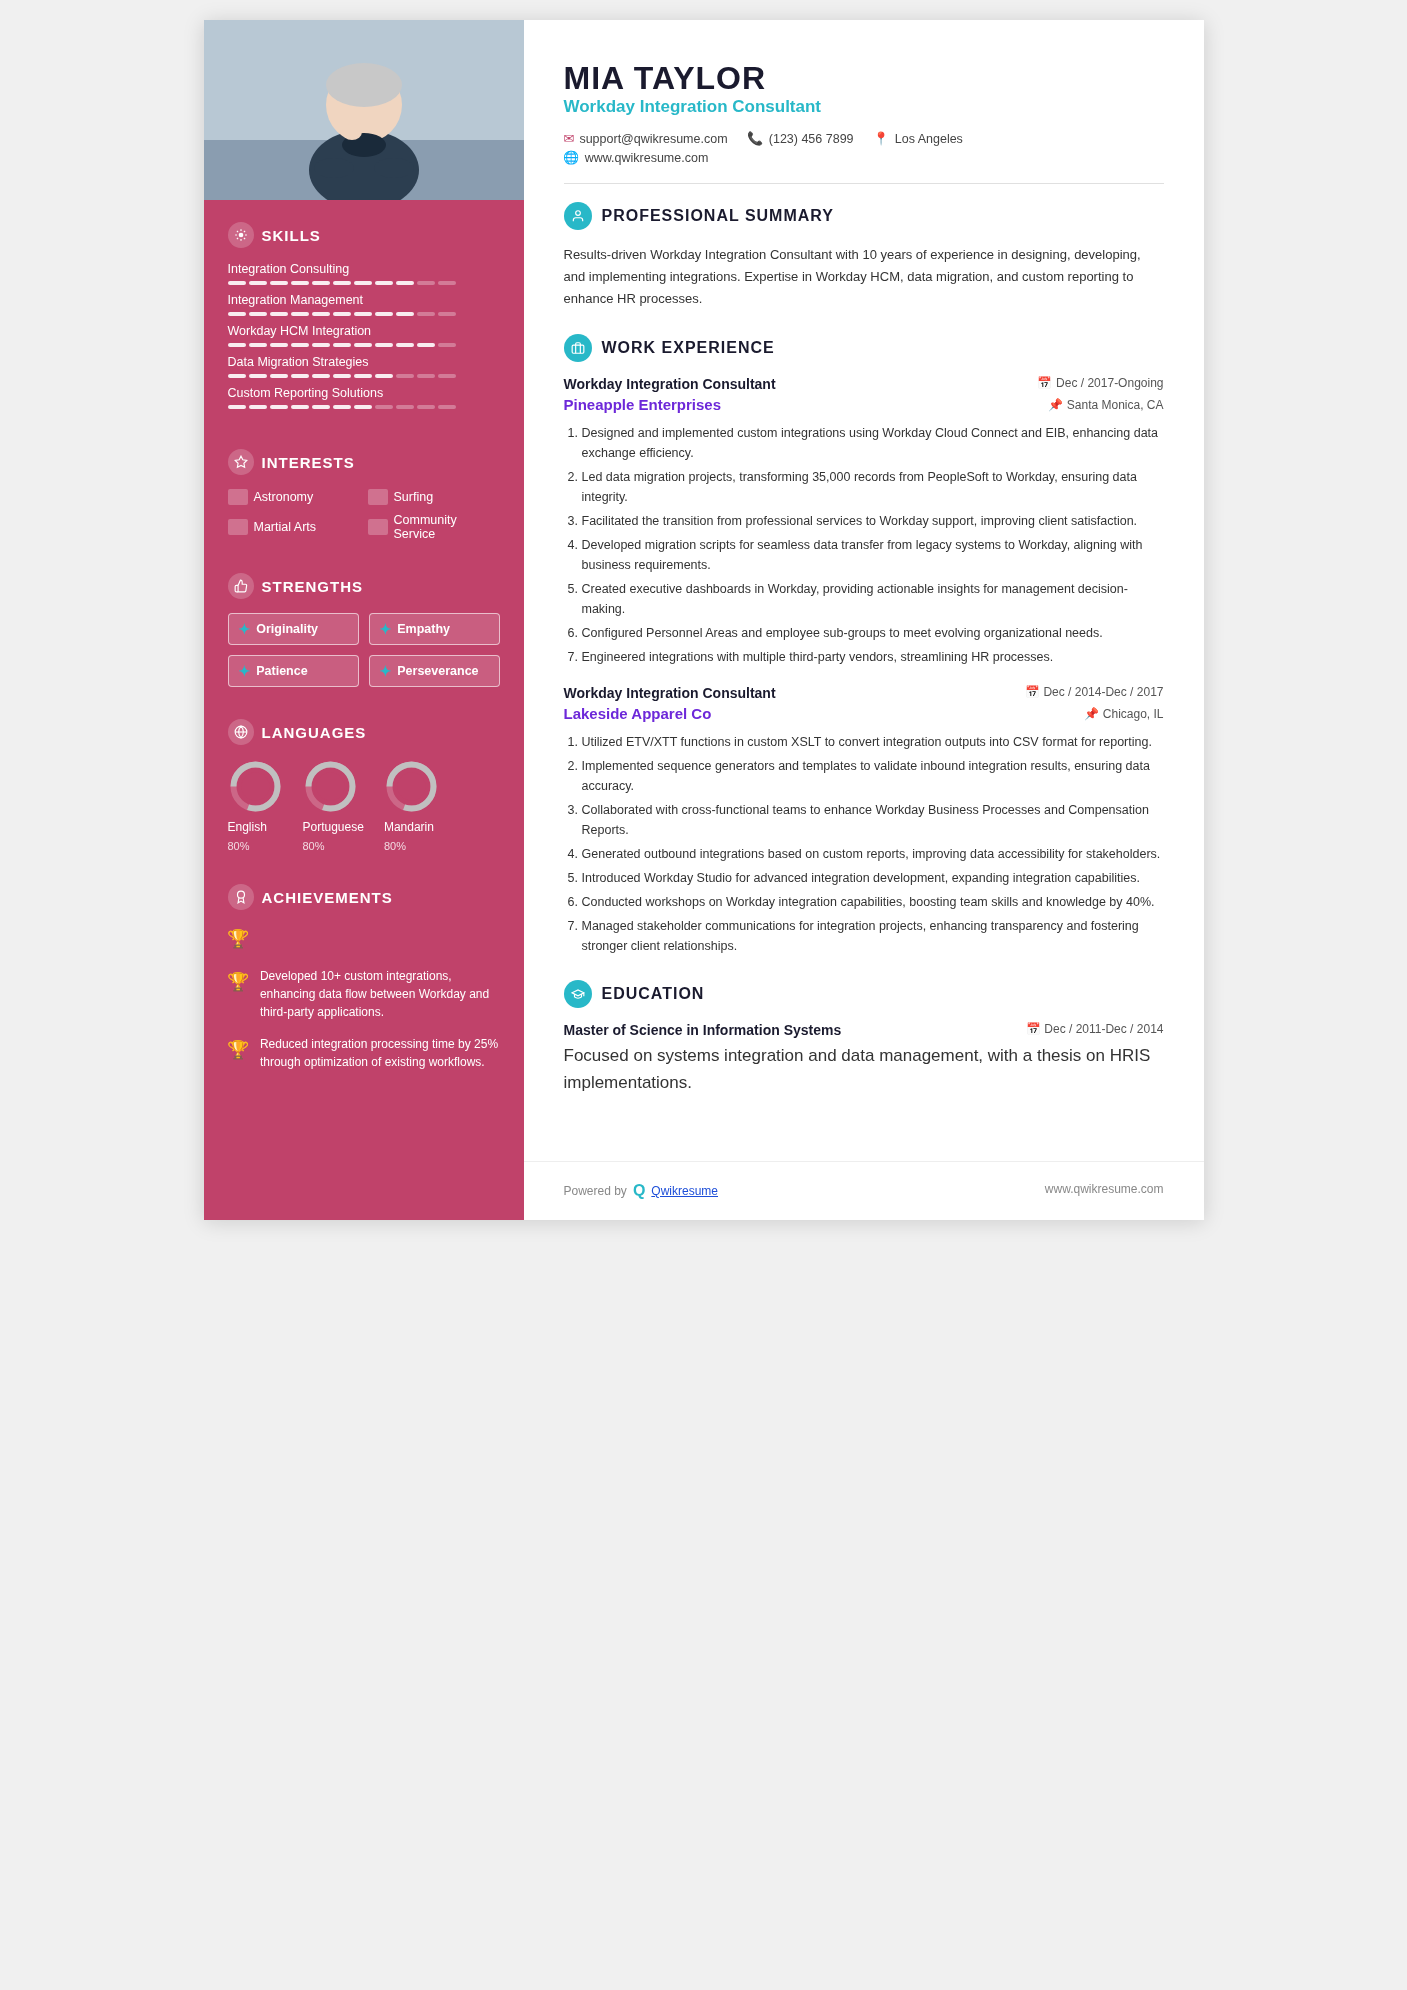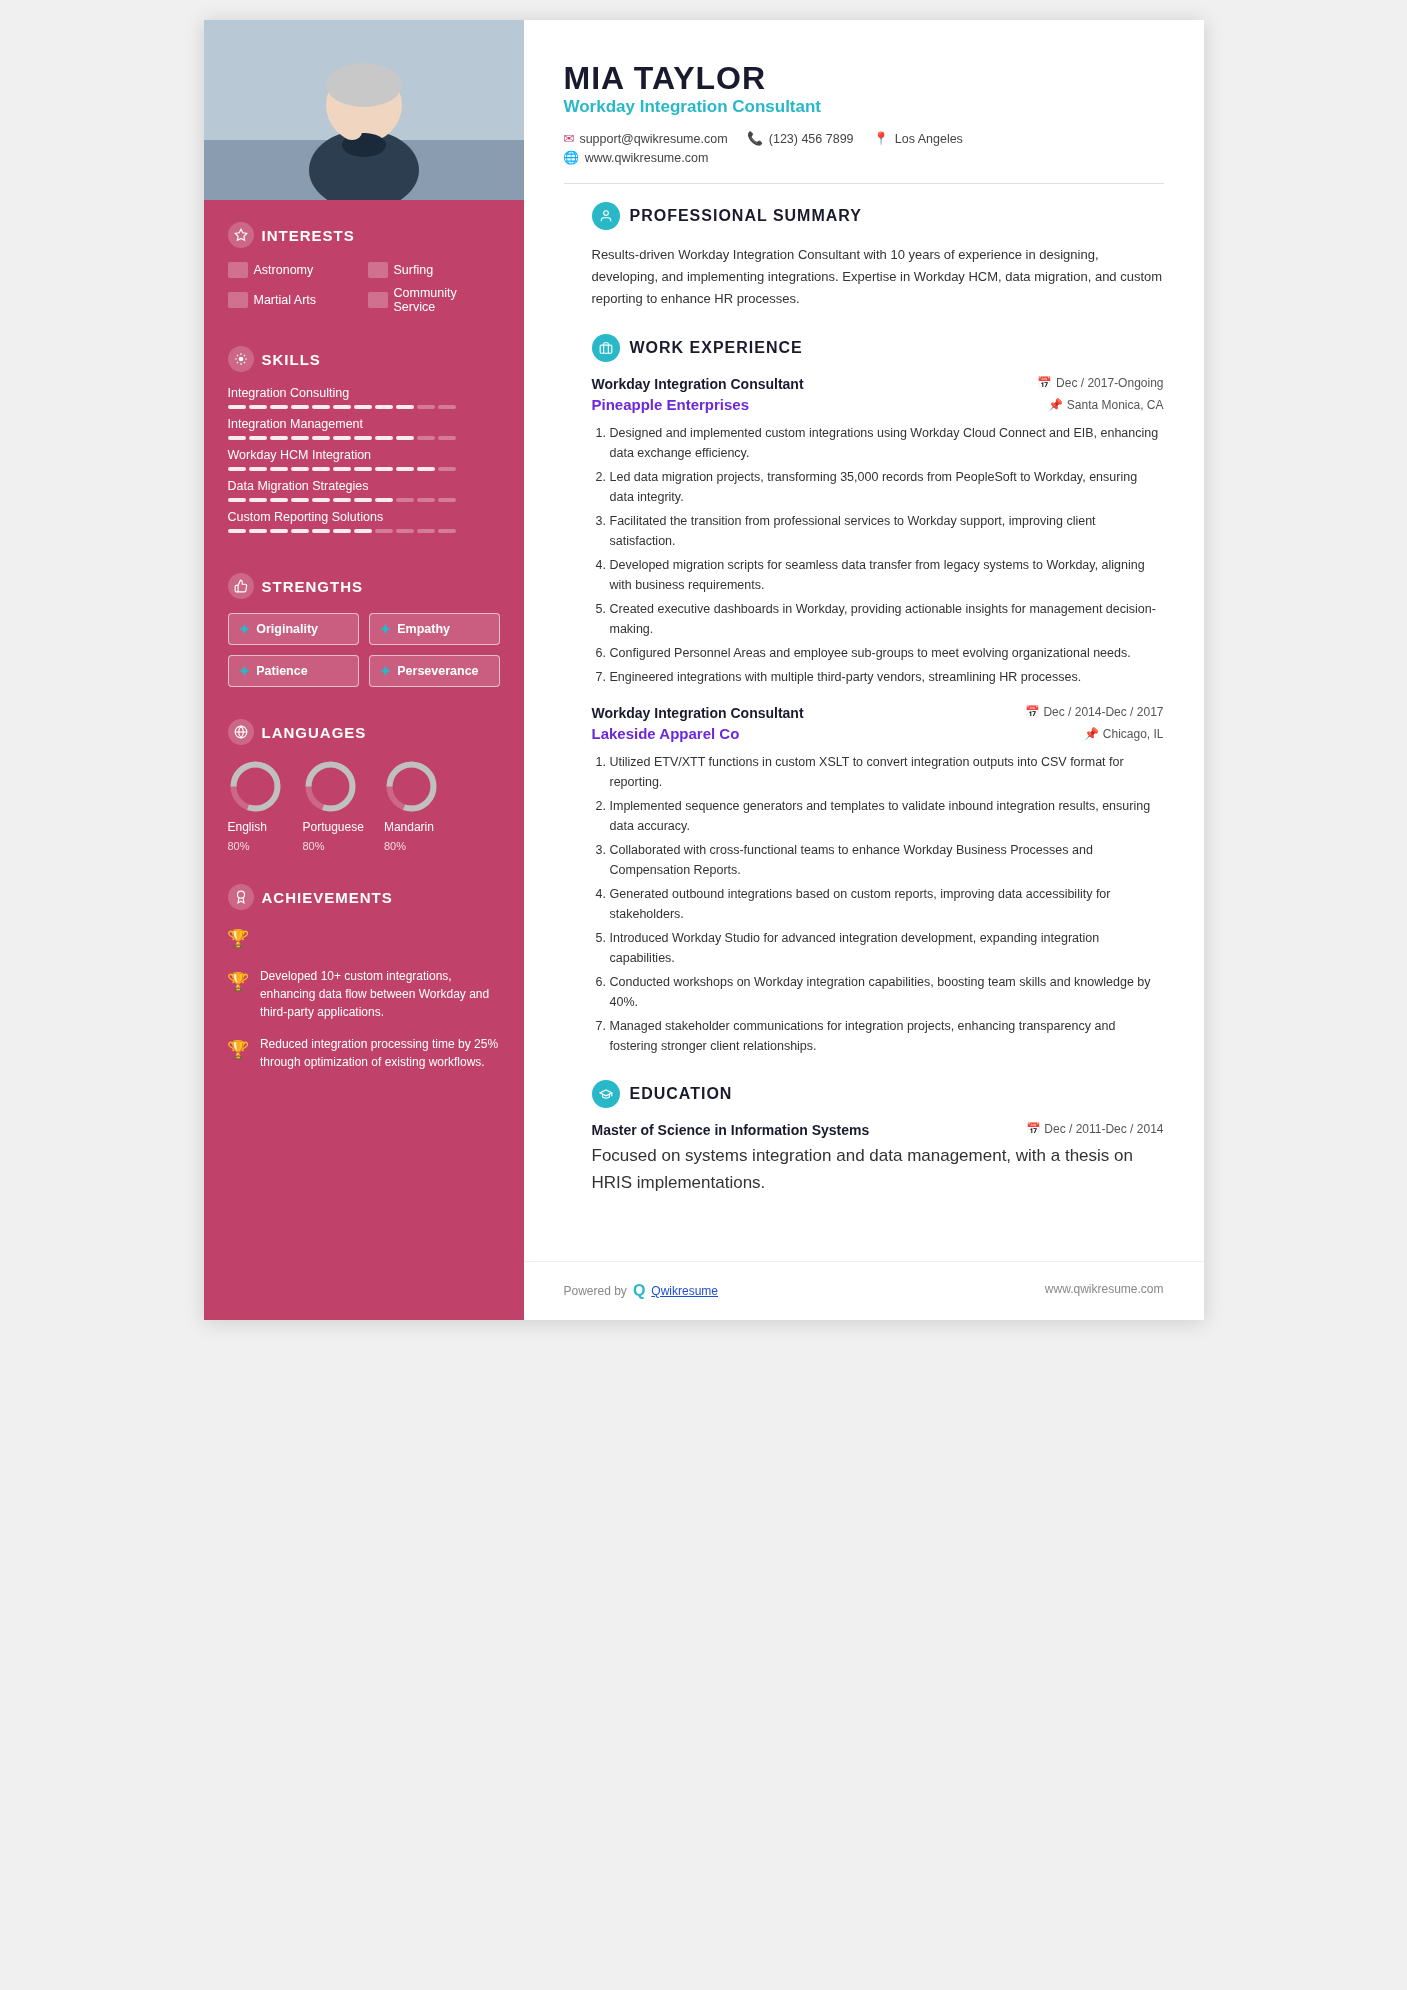--- a/index.html
+++ b/index.html
@@ -209,21 +209,20 @@
       font-size: 13px;
     }
     .divider {
       height: 1px;
       background: #e0e0e0;
       margin: 18px 0;
     }
     
     .main-section {
       margin-bottom: 24px;
-      margin-left: 28px;
     }
     .main-section-title {
       display: flex;
       align-items: center;
       gap: 10px;
       font-size: 16px;
       font-weight: 900;
       color: #1a1a2e;
       text-transform: uppercase;
       letter-spacing: 1px;
@@ -359,20 +358,114 @@
         <ellipse cx="130" cy="148" rx="20" ry="10" fill="#2c3e50"></ellipse>
         <ellipse cx="190" cy="148" rx="20" ry="10" fill="#2c3e50"></ellipse>
 
         <ellipse cx="148" cy="112" rx="10" ry="8" fill="#f0d5c0"></ellipse>
       </svg>
     </div>
 
     <div class="sidebar-section">
       <div class="sidebar-section-title">
         <div class="section-icon">
+          <svg width="14" height="14" viewBox="0 0 24 24" fill="white">
+              <circle cx="12" cy="12" r="4"></circle>
+              <path d="M12 2v3M12 19v3M2 12h3M19 12h3M4.93 4.93l2.12 2.12M16.95 16.95l2.12 2.12M4.93 19.07l2.12-2.12M16.95 7.05l2.12-2.12" stroke="white" stroke-width="2" fill="none"></path>
+            </svg>
+        </div>
+        <span>SKILLS</span>
+      </div>
+      <div id="skills-list">
+          <div class="skill-item">
+            <div class="skill-name">Integration Consulting</div>
+            <div class="skill-bar-container">
+              <div class="skill-dash"></div>
+              <div class="skill-dash"></div>
+              <div class="skill-dash"></div>
+              <div class="skill-dash"></div>
+              <div class="skill-dash"></div>
+              <div class="skill-dash"></div>
+              <div class="skill-dash"></div>
+              <div class="skill-dash"></div>
+              <div class="skill-dash"></div>
+              <div class="skill-dash empty"></div>
+              <div class="skill-dash empty"></div>
+            </div>
+          </div>
+          <div class="skill-item">
+            <div class="skill-name">Integration Management</div>
+            <div class="skill-bar-container">
+              <div class="skill-dash"></div>
+              <div class="skill-dash"></div>
+              <div class="skill-dash"></div>
+              <div class="skill-dash"></div>
+              <div class="skill-dash"></div>
+              <div class="skill-dash"></div>
+              <div class="skill-dash"></div>
+              <div class="skill-dash"></div>
+              <div class="skill-dash"></div>
+              <div class="skill-dash empty"></div>
+              <div class="skill-dash empty"></div>
+            </div>
+          </div>
+          <div class="skill-item">
+            <div class="skill-name">Workday HCM Integration</div>
+            <div class="skill-bar-container">
+              <div class="skill-dash"></div>
+              <div class="skill-dash"></div>
+              <div class="skill-dash"></div>
+              <div class="skill-dash"></div>
+              <div class="skill-dash"></div>
+              <div class="skill-dash"></div>
+              <div class="skill-dash"></div>
+              <div class="skill-dash"></div>
+              <div class="skill-dash"></div>
+              <div class="skill-dash"></div>
+              <div class="skill-dash empty"></div>
+            </div>
+          </div>
+          <div class="skill-item">
+            <div class="skill-name">Data Migration Strategies</div>
+            <div class="skill-bar-container">
+              <div class="skill-dash"></div>
+              <div class="skill-dash"></div>
+              <div class="skill-dash"></div>
+              <div class="skill-dash"></div>
+              <div class="skill-dash"></div>
+              <div class="skill-dash"></div>
+              <div class="skill-dash"></div>
+              <div class="skill-dash"></div>
+              <div class="skill-dash empty"></div>
+              <div class="skill-dash empty"></div>
+              <div class="skill-dash empty"></div>
+            </div>
+          </div>
+          <div class="skill-item">
+            <div class="skill-name">Custom Reporting Solutions</div>
+            <div class="skill-bar-container">
+              <div class="skill-dash"></div>
+              <div class="skill-dash"></div>
+              <div class="skill-dash"></div>
+              <div class="skill-dash"></div>
+              <div class="skill-dash"></div>
+              <div class="skill-dash"></div>
+              <div class="skill-dash"></div>
+              <div class="skill-dash empty"></div>
+              <div class="skill-dash empty"></div>
+              <div class="skill-dash empty"></div>
+              <div class="skill-dash empty"></div>
+            </div>
+          </div>
+        </div>
+    </div>
+
+    <div class="sidebar-section">
+      <div class="sidebar-section-title">
+        <div class="section-icon">
           <svg width="14" height="14" viewBox="0 0 24 24" fill="none" stroke="white" stroke-width="2">
               <polygon points="12 2 15.09 8.26 22 9.27 17 14.14 18.18 21.02 12 17.77 5.82 21.02 7 14.14 2 9.27 8.91 8.26 12 2"></polygon>
             </svg>
         </div>
         <span>INTERESTS</span>
       </div>
       <div class="interests-grid" id="interests-grid">
           <div class="interest-item">
             <div class="interest-icon"></div>
             <span>Astronomy</span>
@@ -381,114 +474,20 @@
             <div class="interest-icon"></div>
             <span>Surfing</span>
           </div>
           <div class="interest-item">
             <div class="interest-icon"></div>
             <span>Martial Arts</span>
           </div>
           <div class="interest-item">
             <div class="interest-icon"></div>
             <span>Community Service</span>
-          </div>
-        </div>
-    </div>
-
-    <div class="sidebar-section">
-      <div class="sidebar-section-title">
-        <div class="section-icon">
-          <svg width="14" height="14" viewBox="0 0 24 24" fill="white">
-              <circle cx="12" cy="12" r="4"></circle>
-              <path d="M12 2v3M12 19v3M2 12h3M19 12h3M4.93 4.93l2.12 2.12M16.95 16.95l2.12 2.12M4.93 19.07l2.12-2.12M16.95 7.05l2.12-2.12" stroke="white" stroke-width="2" fill="none"></path>
-            </svg>
-        </div>
-        <span>SKILLS</span>
-      </div>
-      <div id="skills-list">
-          <div class="skill-item">
-            <div class="skill-name">Integration Consulting</div>
-            <div class="skill-bar-container">
-              <div class="skill-dash"></div>
-              <div class="skill-dash"></div>
-              <div class="skill-dash"></div>
-              <div class="skill-dash"></div>
-              <div class="skill-dash"></div>
-              <div class="skill-dash"></div>
-              <div class="skill-dash"></div>
-              <div class="skill-dash"></div>
-              <div class="skill-dash"></div>
-              <div class="skill-dash empty"></div>
-              <div class="skill-dash empty"></div>
-            </div>
-          </div>
-          <div class="skill-item">
-            <div class="skill-name">Integration Management</div>
-            <div class="skill-bar-container">
-              <div class="skill-dash"></div>
-              <div class="skill-dash"></div>
-              <div class="skill-dash"></div>
-              <div class="skill-dash"></div>
-              <div class="skill-dash"></div>
-              <div class="skill-dash"></div>
-              <div class="skill-dash"></div>
-              <div class="skill-dash"></div>
-              <div class="skill-dash"></div>
-              <div class="skill-dash empty"></div>
-              <div class="skill-dash empty"></div>
-            </div>
-          </div>
-          <div class="skill-item">
-            <div class="skill-name">Workday HCM Integration</div>
-            <div class="skill-bar-container">
-              <div class="skill-dash"></div>
-              <div class="skill-dash"></div>
-              <div class="skill-dash"></div>
-              <div class="skill-dash"></div>
-              <div class="skill-dash"></div>
-              <div class="skill-dash"></div>
-              <div class="skill-dash"></div>
-              <div class="skill-dash"></div>
-              <div class="skill-dash"></div>
-              <div class="skill-dash"></div>
-              <div class="skill-dash empty"></div>
-            </div>
-          </div>
-          <div class="skill-item">
-            <div class="skill-name">Data Migration Strategies</div>
-            <div class="skill-bar-container">
-              <div class="skill-dash"></div>
-              <div class="skill-dash"></div>
-              <div class="skill-dash"></div>
-              <div class="skill-dash"></div>
-              <div class="skill-dash"></div>
-              <div class="skill-dash"></div>
-              <div class="skill-dash"></div>
-              <div class="skill-dash"></div>
-              <div class="skill-dash empty"></div>
-              <div class="skill-dash empty"></div>
-              <div class="skill-dash empty"></div>
-            </div>
-          </div>
-          <div class="skill-item">
-            <div class="skill-name">Custom Reporting Solutions</div>
-            <div class="skill-bar-container">
-              <div class="skill-dash"></div>
-              <div class="skill-dash"></div>
-              <div class="skill-dash"></div>
-              <div class="skill-dash"></div>
-              <div class="skill-dash"></div>
-              <div class="skill-dash"></div>
-              <div class="skill-dash"></div>
-              <div class="skill-dash empty"></div>
-              <div class="skill-dash empty"></div>
-              <div class="skill-dash empty"></div>
-              <div class="skill-dash empty"></div>
-            </div>
           </div>
         </div>
     </div>
 
     <div class="sidebar-section">
       <div class="sidebar-section-title">
         <div class="section-icon">
           <svg width="14" height="14" viewBox="0 0 24 24" fill="none" stroke="white" stroke-width="2">
               <path d="M14 9V5a3 3 0 0 0-3-3l-4 9v11h11.28a2 2 0 0 0 2-1.7l1.38-9a2 2 0 0 0-2-2.3H14z"></path>
               <path d="M7 22H4a2 2 0 0 1-2-2v-7a2 2 0 0 1 2-2h3"></path>

